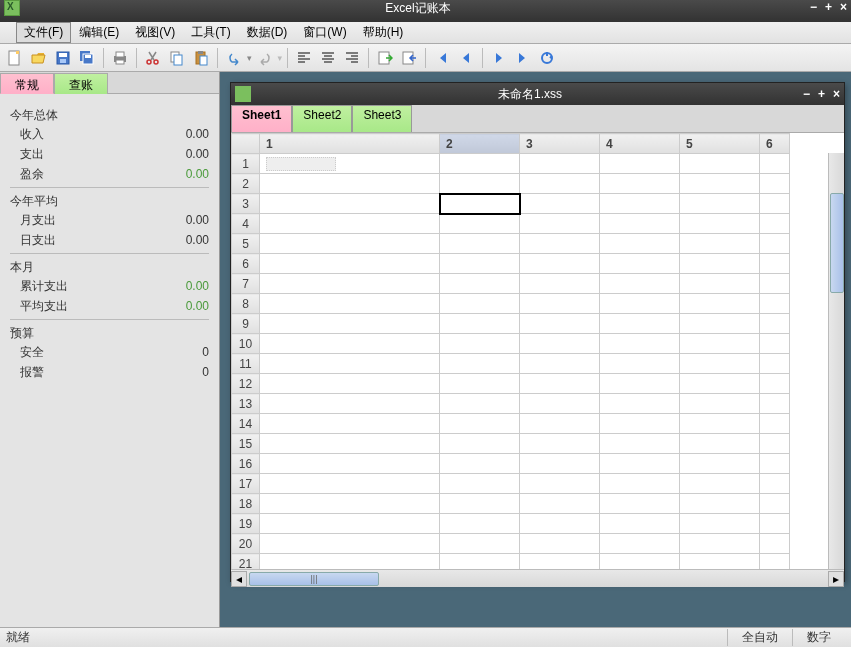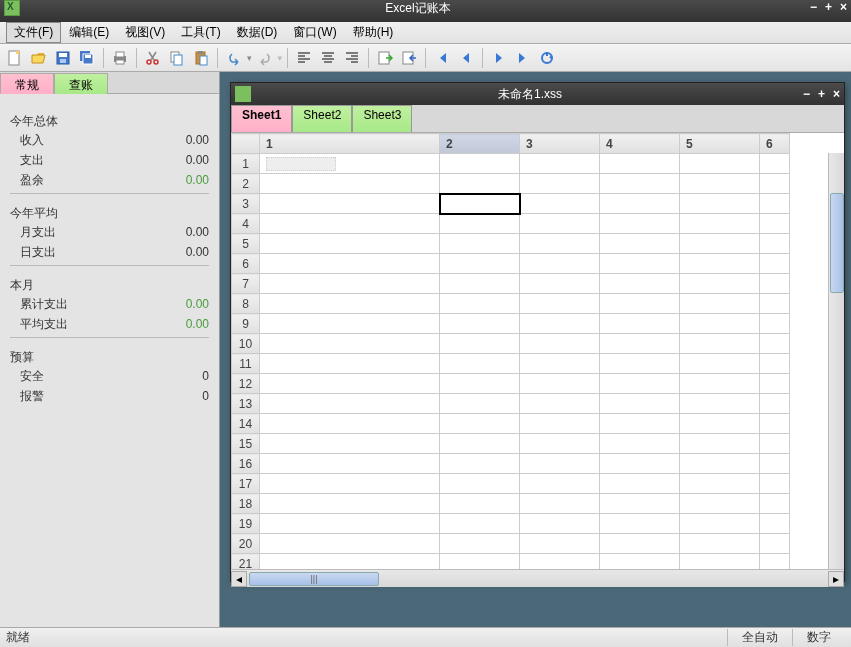--- a/index.html
+++ b/index.html
@@ -3,35 +3,35 @@
 <meta charset="utf-8">
 <style>
 *{box-sizing:border-box;margin:0;padding:0;font-family:"SimSun",sans-serif;font-size:12px;user-select:none}
 body{background:#4a6878;width:851px;height:647px;position:relative;overflow:hidden}
 .titlebar{background:linear-gradient(#4a4a4a,#323232);height:22px;display:flex;align-items:flex-start;color:#fff;padding:0 4px}
 .titlebar .appicon{width:16px;height:16px;background:#7bbf5e;border:1px solid #5a9a40;margin-right:6px;display:inline-block;position:relative}
 .titlebar .appicon::after{content:"X";position:absolute;left:2px;top:0;color:#2a5a2a;font-size:10px;font-weight:bold}
 .titlebar .title{flex:1;text-align:center;font-size:12px}
 .winbtns{display:flex;gap:8px;font-size:14px;font-weight:bold}
 .winbtns span{cursor:pointer}
-.menubar{background:linear-gradient(#f0f0f0,#e2e2e2);height:22px;display:flex;align-items:flex-start;padding:0 6px;border-bottom:1px solid #aaa}
+.menubar{background:linear-gradient(#f0f0f0,#e2e2e2);height:22px;display:flex;align-items:flex-start;padding:0 16px;border-bottom:1px solid #aaa}
 .menubar .mi{padding:2px 8px;cursor:pointer}
 .menubar .mi.active{border:1px solid #888;background:#ddd;padding:1px 7px}
 .toolbar{background:linear-gradient(#f4f4f4,#e4e4e4);height:28px;display:flex;align-items:center;padding:0 4px;border-bottom:1px solid #aaa;gap:2px}
 .tbtn{width:22px;height:22px;display:flex;align-items:center;justify-content:center;cursor:pointer;border-radius:2px}
 .sep{width:1px;height:20px;background:#bbb;margin:0 3px}
 .mainrow{display:flex;height:555px;background:#4a6878}
 .sidebar{width:220px;background:#e4e4e4;border-right:1px solid #999;display:flex;flex-direction:column}
 .sidetabs{display:flex;height:22px;background:#d8d8d8;border-bottom:1px solid #aaa}
 .stab{padding:3px 14px;border:1px solid #aaa;border-bottom:none;position:relative;top:1px;cursor:pointer;font-size:12px}
 .stab.active{background:linear-gradient(#ffc0d0,#ffb0c8);border-bottom:1px solid #ffb0c8}
 .stab.inactive{background:linear-gradient(#c0f0a0,#a8e888)}
 .sidecontent{padding:8px 10px;color:#333;line-height:18px}
 .srow{display:flex;justify-content:space-between;padding:1px 0}
-.sgroup{font-size:12px;margin-top:10px}
+.sgroup{font-size:12px;margin-top:4px}
 .sitem{padding-left:10px}
 .green{color:#4a9a3a}
 .hr{border-top:1px solid #bbb;margin:3px 0}
 .docarea{flex:1;position:relative;background:#4a6878}
 .docwin{position:absolute;left:10px;top:10px;right:6px;height:500px;border:1px solid #222;background:#fff;box-shadow:2px 2px 6px rgba(0,0,0,.3)}
 .doctitle{background:linear-gradient(#4a4a4a,#323232);height:22px;display:flex;align-items:center;color:#fff;padding:0 4px}
 .doctitle .dicon{width:16px;height:16px;background:#7bbf5e;margin-right:6px}
 .doctitle .dname{flex:1;text-align:center}
 .doctabs{height:28px;display:flex;background:#d8d8d8;border-bottom:1px solid #aaa}
 .dtab{padding:2px 10px;border:1px solid #999;border-bottom:none;cursor:pointer;font-size:12px}

